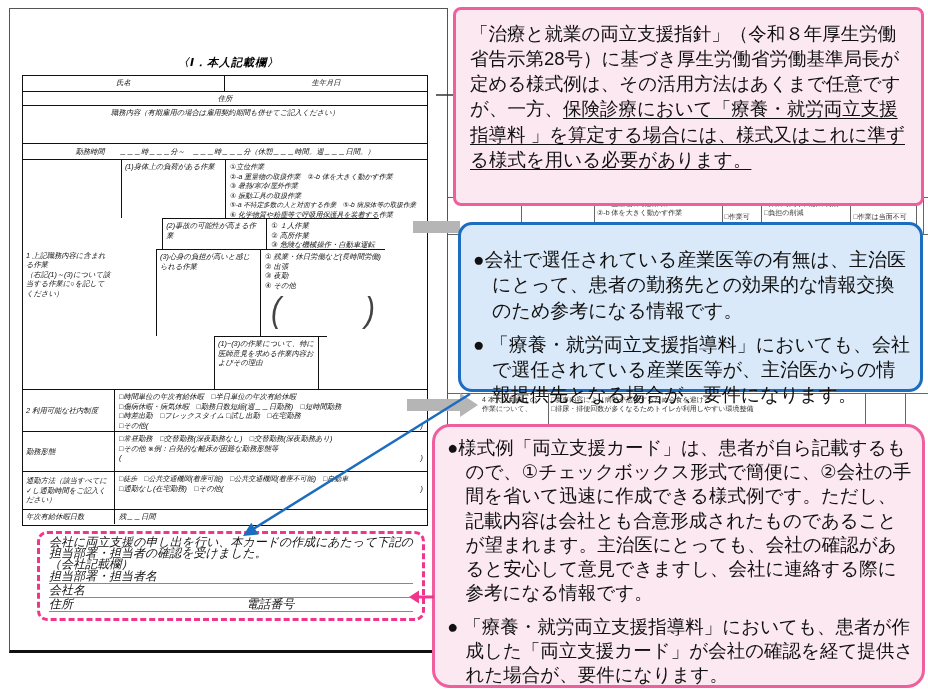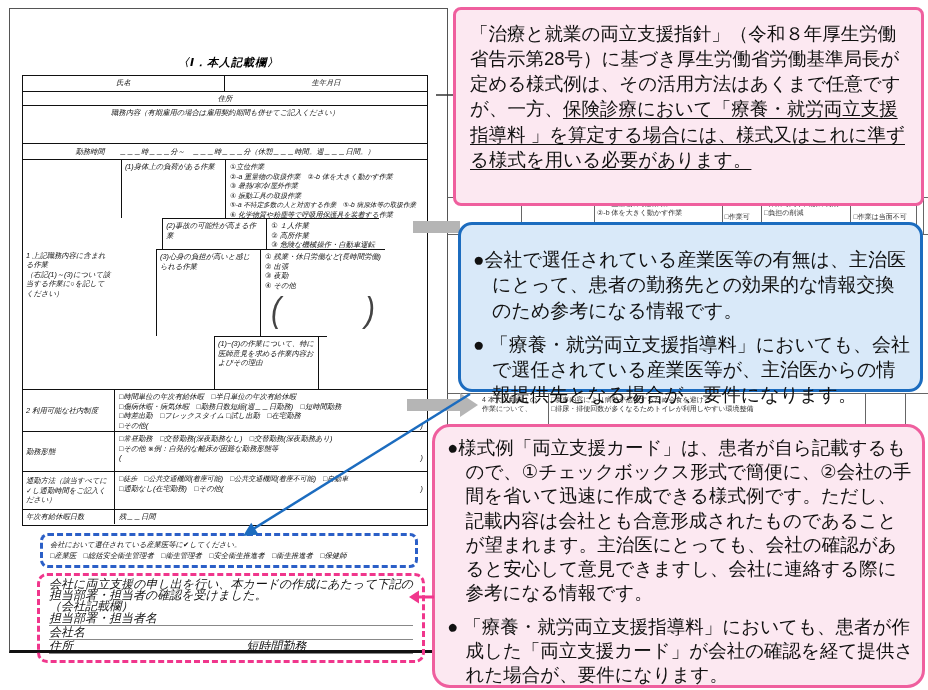--- a/index.html
+++ b/index.html
@@ -217,33 +217,29 @@
           </div>
         </div>
       </div>
 
       <div class="tr" style="height:16px;align-items:flex-start">
         <div class="lblcol">年次有給休暇日数</div>
         <div class="rightcol">残＿＿日間</div>
       </div>
     </div>
 
-    <div class="blue-dash">
-      <div>会社において選任されている産業医等に✔してください。</div>
-      <div>□産業医　□総括安全衛生管理者　□衛生管理者　□安全衛生推進者　□衛生推進者　□保健師</div>
-    </div>
 
     <div class="pink-dash">
       <div>会社に両立支援の申し出を行い、本カードの作成にあたって下記の担当部署・担当者の確認を受けました。</div>
       <div>（会社記載欄）</div>
       <div class="fline">担当部署・担当者名</div>
       <div class="fline">会社名</div>
       <div class="fline">
         <span>住所</span>
-        <span class="tel-label">短時間勤務</span>
+        <span class="tel-label">電話番号</span>
       </div>
     </div>
   </div>
 
   <div class="garrow1"></div>
   <div class="garrow2-bar"></div>
   <div class="garrow2-head"></div>
 
   <div class="callout co-top">
     <span>「治療と就業の両立支援指針」（令和８年厚生労働省告示第28号）に基づき厚生労働省労働基準局長が定める様式例は、その活用方法はあくまで任意ですが、一方、</span><span class="ul">保険診療において「療養・就労両立支援指導料 」を算定する場合には、様式又はこれに準ずる様式を用いる必要があります。</span>

